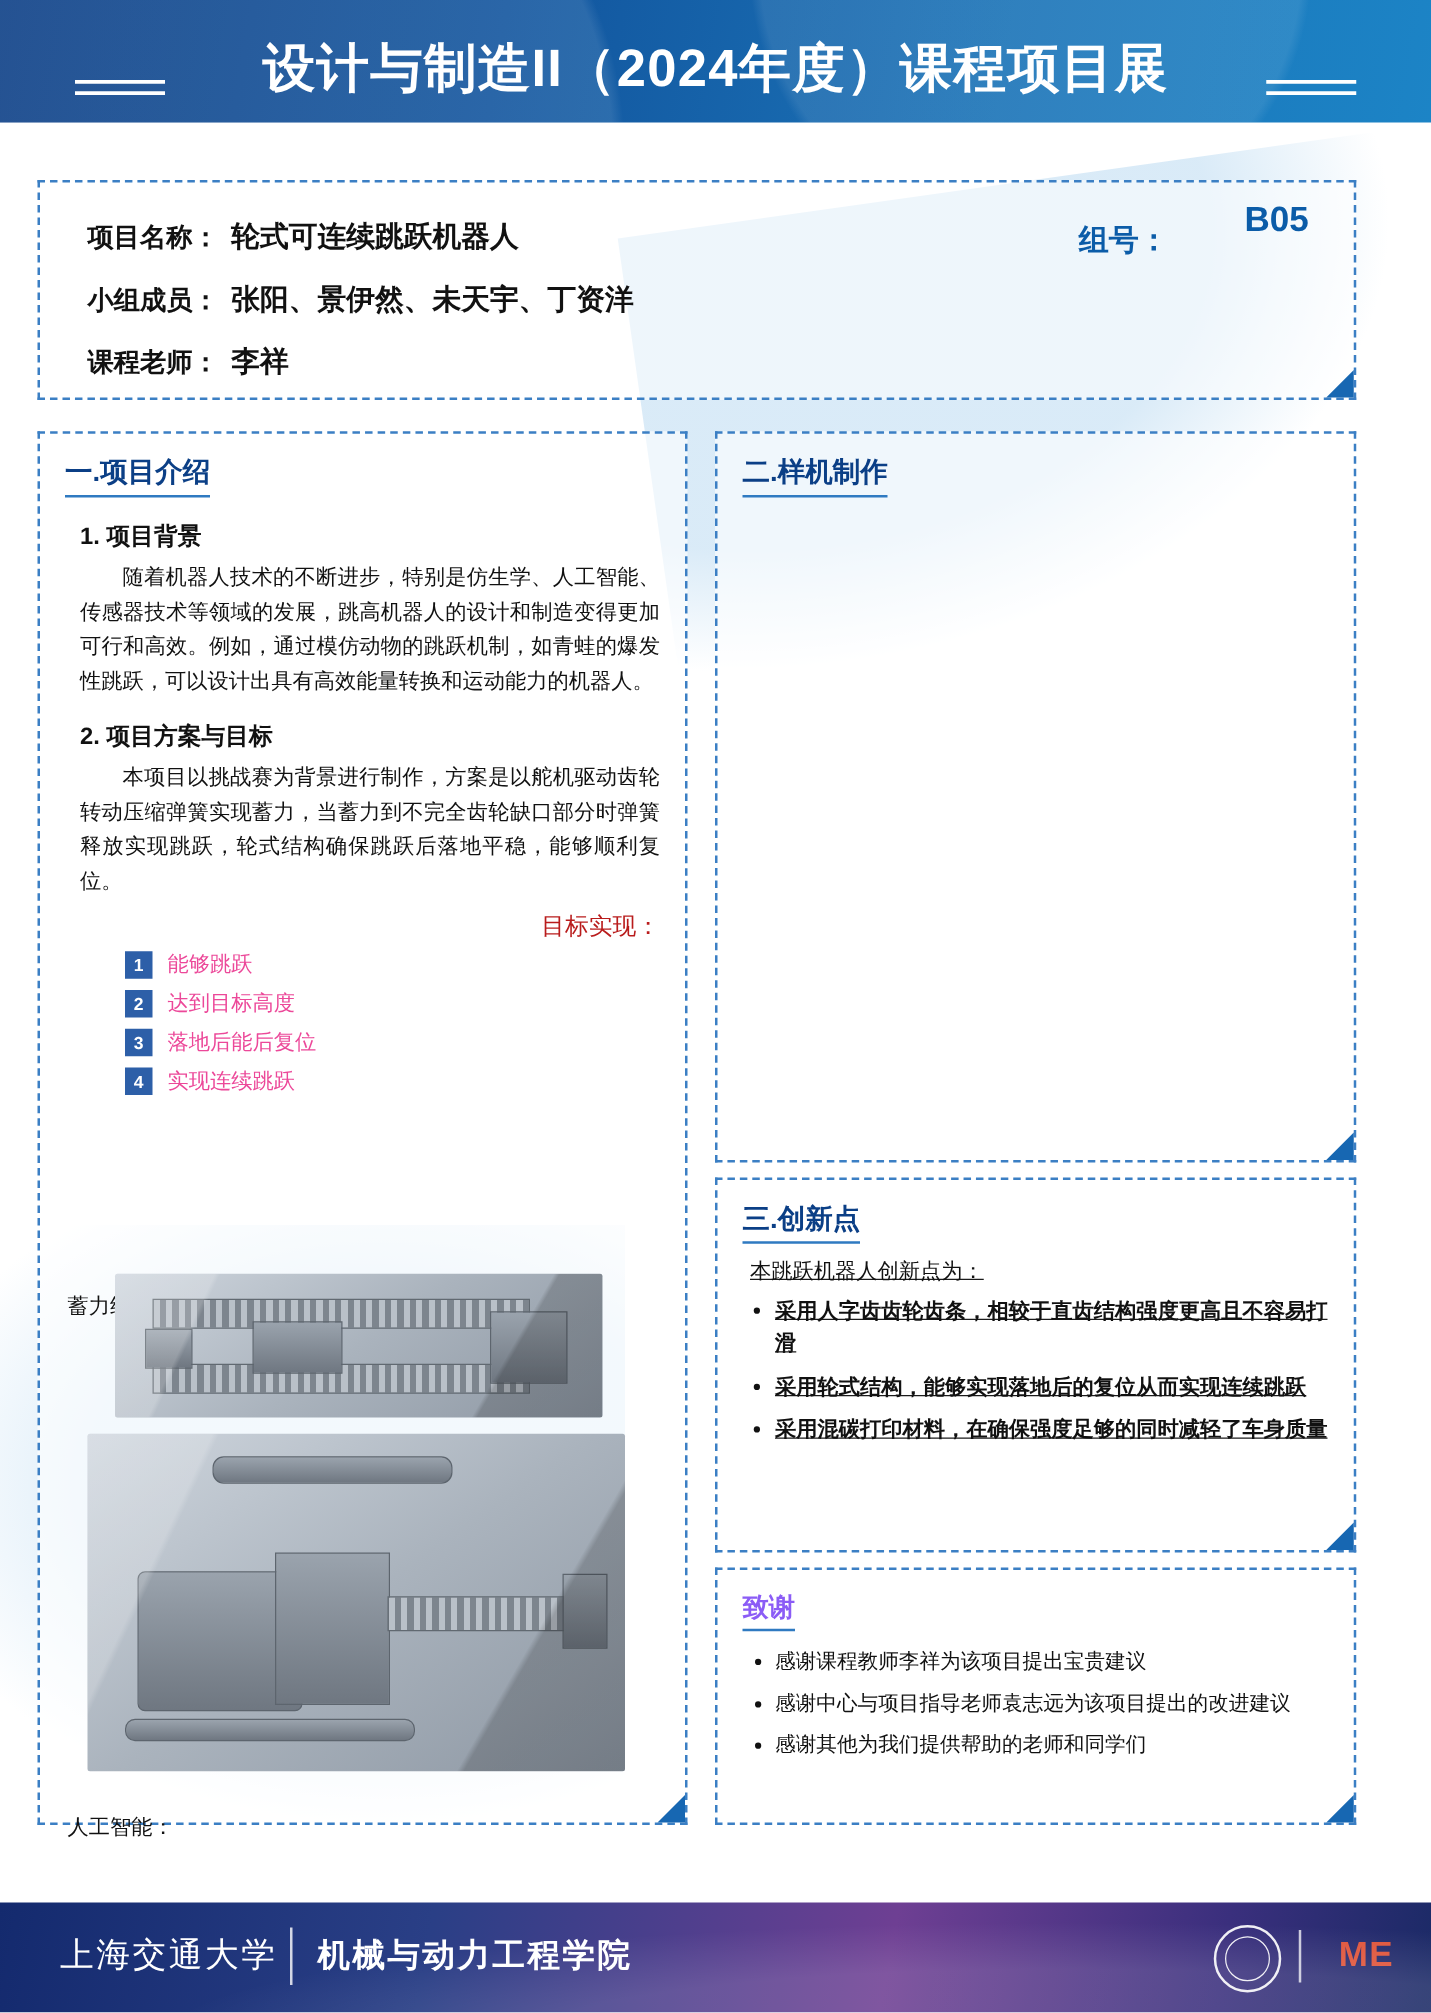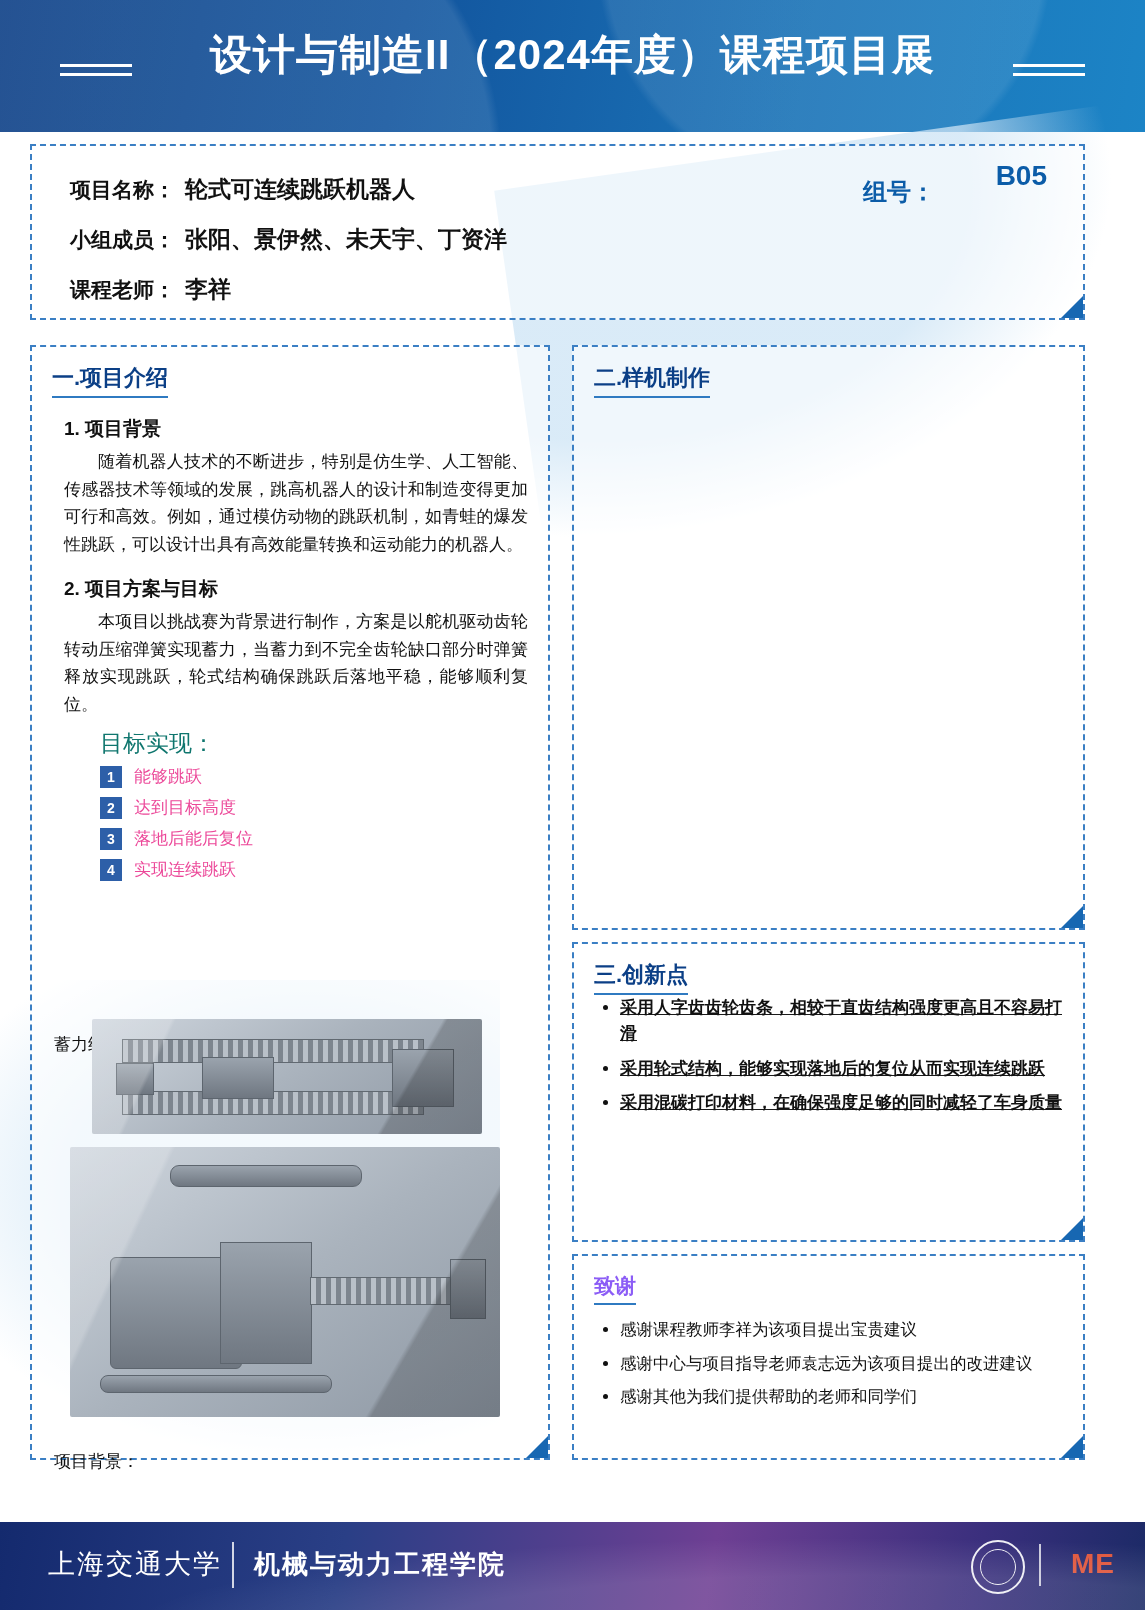--- a/index.html
+++ b/index.html
@@ -6,21 +6,21 @@
   body {
     width:1145px; height:1610px;
     font-family:"Liberation Sans", sans-serif;
     background:#ffffff;
     position:relative;
     overflow:hidden;
     color:#1a1a1a;
   }
   
   .header {
-    position:absolute; left:0; top:0; width:1145px; height:132px;
+    position:absolute; left:0; top:0; width:1145px; height:98px;
     background:linear-gradient(100deg,#0c3f86 0%,#12559e 35%,#1b74b8 70%,#1c84c6 100%);
     overflow:hidden;
   }
   .header:after{
     content:"";position:absolute;left:0;top:0;width:100%;height:100%;
     background:
       radial-gradient(circle at 18% 120%, rgba(255,255,255,.10) 0 30%, rgba(255,255,255,0) 31%),
       radial-gradient(circle at 72% -30%, rgba(255,255,255,.09) 0 26%, rgba(255,255,255,0) 27%);
   }
   .header-title{
@@ -72,21 +72,21 @@
   }
 
   #panel-intro{left:30px;top:345px;width:520px;height:1115px;}
   #panel-proto{left:572px;top:345px;width:513px;height:585px;}
   #panel-innov{left:572px;top:942px;width:513px;height:300px;text-decoration:underline;}
   #panel-thanks{left:572px;top:1254px;width:513px;height:206px;}
 
   .pad{padding:16px 20px;}
   h3.sec{font-size:19px;font-weight:bold;margin:18px 0 6px 12px;color:#111;}
   p.body{font-size:17px;line-height:1.62;margin:0 0 4px 12px;text-align:justify;text-indent:2em;color:#111;}
-  .goal-label{font-size:23px;margin:10px 0 6px 48px;color:#0f766e;}
+  .goal-label{font-size:19px;margin:10px 0 6px 48px;color:#b91c1c;text-align:right;}
   .goal-item{display:flex;align-items:center;margin:0 0 8px 48px;}
   .goal-num{
     width:22px;height:22px;background:#2d5fa8;color:#fff;font-size:14px;font-weight:bold;
     display:flex;align-items:center;justify-content:center;margin-right:12px;flex:0 0 auto;
   }
   .goal-txt{font-size:17px;color:#ec4899;}
 
   .model-label{font-size:17px;color:#111;}
 
   
@@ -192,21 +192,21 @@
 
   <div style="position:absolute;left:22px;top:686px;" class="model-label">蓄力结构：</div>
   <div class="img cad1">
     <div class="spring" style="left:30px;top:20px;width:300px;height:22px;"></div>
     <div class="spring" style="left:30px;top:72px;width:300px;height:22px;"></div>
     <div class="cad-shape" style="left:110px;top:38px;width:70px;height:40px;"></div>
     <div class="cad-shape" style="left:300px;top:30px;width:60px;height:56px;"></div>
     <div class="cad-shape" style="left:24px;top:44px;width:36px;height:30px;"></div>
   </div>
 
-  <div style="position:absolute;left:22px;top:1103px;" class="model-label">项目背景：</div>
+  <div style="position:absolute;left:22px;top:1103px;" class="model-label">人工智能：</div>
   <div class="img cad2">
     <div class="cad-shape" style="left:40px;top:110px;width:130px;height:110px;border-radius:6px;"></div>
     <div class="cad-shape" style="left:150px;top:95px;width:90px;height:120px;"></div>
     <div class="spring" style="left:240px;top:130px;width:150px;height:26px;"></div>
     <div class="cad-shape" style="left:100px;top:18px;width:190px;height:20px;border-radius:9px;"></div>
     <div class="cad-shape" style="left:30px;top:228px;width:230px;height:16px;border-radius:8px;"></div>
     <div class="cad-shape" style="left:380px;top:112px;width:34px;height:58px;"></div>
   </div>
 
   <div class="corner"></div>
@@ -216,20 +216,21 @@
   <div class="pad">
     <div class="panel-title">二.样机制作</div>
   </div>
 
   <div class="corner"></div>
 </div>
 
 <div class="panel" id="panel-innov">
   <div class="pad">
     <div class="panel-title">三.创新点</div>
+    <div class="innov-lead">本跳跃机器人创新点为：</div>
     <ul class="bullets bold">
       <li>采用人字齿齿轮齿条，相较于直齿结构强度更高且不容易打滑</li>
       <li>采用轮式结构，能够实现落地后的复位从而实现连续跳跃</li>
       <li>采用混碳打印材料，在确保强度足够的同时减轻了车身质量</li>
     </ul>
   </div>
   <div class="corner"></div>
 </div>
 
 <div class="panel" id="panel-thanks">

